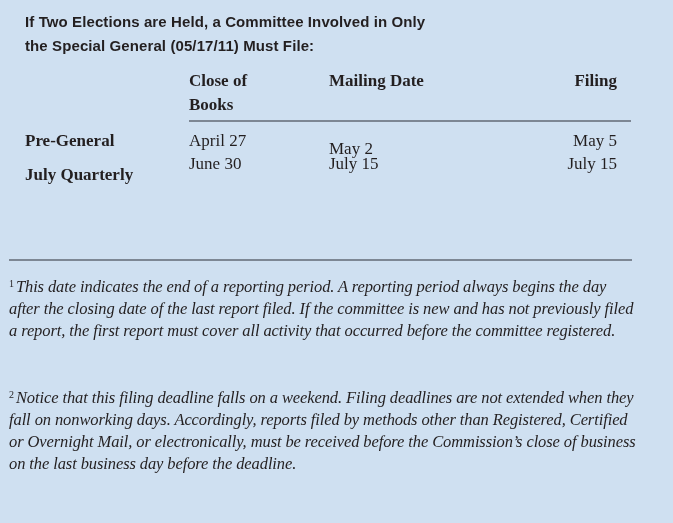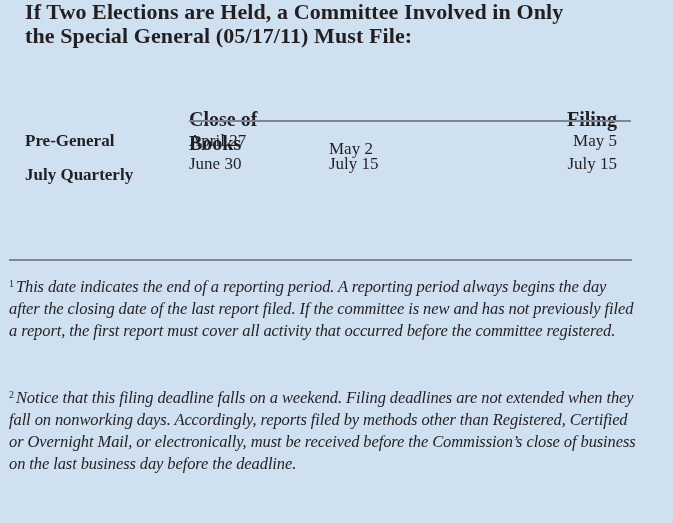--- a/index.html
+++ b/index.html
@@ -4,28 +4,28 @@
 <style>
   html, body { margin: 0; padding: 0; }
   body {
     width: 673px; height: 523px;
     background: #cfe0f1;
     position: relative;
     overflow: hidden;
     color: #231f20;
   }
   .title {
-    position: absolute; left: 25px; top: 0; width: 620px;
-    font-family: Liberation Serif, serif;
-    font-weight: bold; font-size: 22px; line-height: 24px;
+    position: absolute; left: 25px; top: 10px; width: 620px;
+    font-family: Liberation Sans, sans-serif;
+    font-weight: bold; font-size: 15px; line-height: 24px;
     letter-spacing: 0.1px;
   }
   .hdr {
     position: absolute; font-family: "Liberation Serif", serif;
-    font-weight: bold; font-size: 20px; line-height: 24px; margin-top: 38px;
+    font-weight: bold; font-size: 17px; line-height: 24px;
   }
   .cell {
     position: absolute; font-family: "Liberation Serif", serif;
     font-size: 17px; line-height: 24px;
   }
   .rowlabel { font-weight: bold; }
   .right { text-align: right; }
   .rule-top {
     position: absolute; left: 189px; top: 120px; width: 442px; height: 2px;
     background: #7d8794;
@@ -48,20 +48,21 @@
 <div class="title">
   <div>If Two Elections are Held, a Committee Involved in Only</div>
   <div>the Special General (05/17/11) Must File:</div>
 </div>
 
 <div class="hdr" style="left:189px; top:69px;">
   <div>Close of</div>
   <div>Books</div>
 </div>
 <div class="hdr" style="left:329px; top:69px;">
+  <div>Mailing Date</div>
 </div>
 <div class="hdr right" style="left:540px; width:77px; top:69px;">
   <div>Filing</div>
 </div>
 
 <div class="rule-top"></div>
 
 <div>
   <div class="cell rowlabel" style="left:25px; top:129px;">Pre-General</div>
   <div class="cell" style="left:189px; top:129px;">April 27</div>

